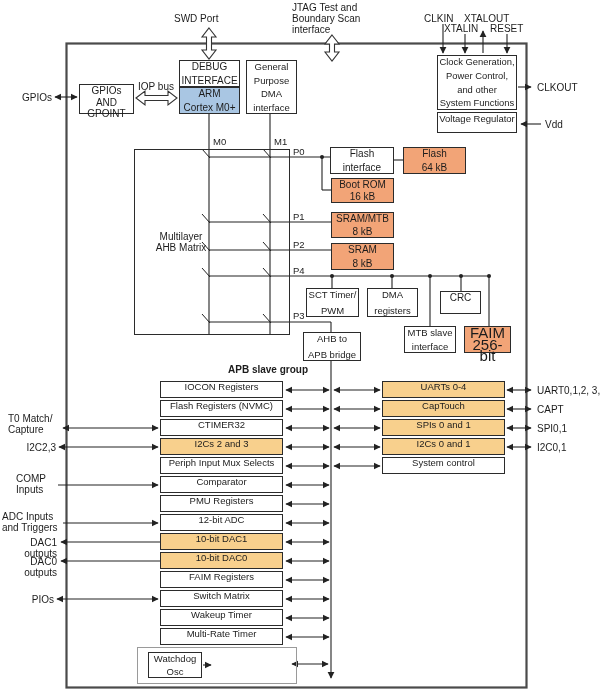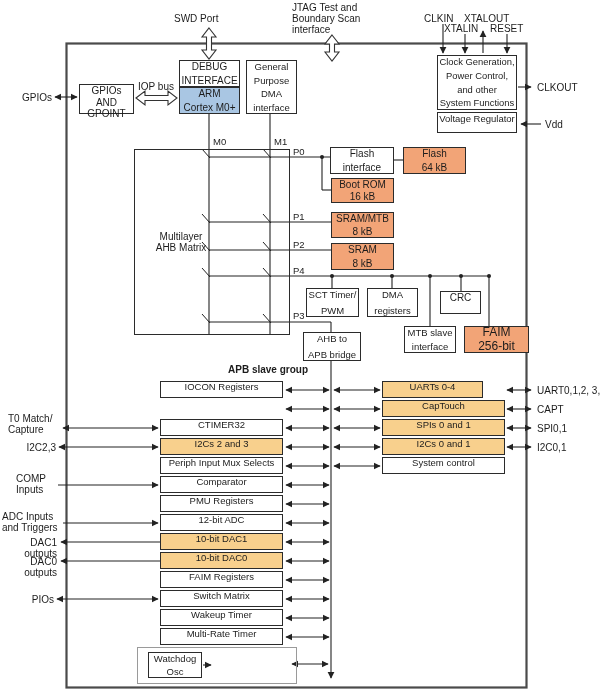--- a/index.html
+++ b/index.html
@@ -216,34 +216,37 @@
   <span>DMA</span>
       <span>registers</span>
 </div>
 <div class="box" style="left:440px;top:291px;width:41px;height:23px">
   <span>CRC</span>
 </div>
 <div class="box" style="left:404px;top:326px;width:52px;height:27px;font-size:9.5px">
   <span>MTB slave</span>
       <span>interface</span>
 </div>
-<div class="box orange" style="left:464px;top:326px;width:65px;height:27px;font-size:12px">
+<div class="box orange" style="left:464px;top:326px;width:47px;height:27px;font-size:15px">
   <span>FAIM</span>
       <span>256-bit</span>
 </div>
 <div class="box" style="left:303px;top:332px;width:58px;height:29px;font-size:9.5px">
   <span>AHB to</span>
       <span>APB bridge</span>
 </div>
 
 <div class="lbl ctr bold" style="left:228px;top:364px;width:88px">APB slave group</div>
 
 <div class="box row" style="left:160px;top:381px;width:123px">
       <span>IOCON Registers</span>
     </div>
+<div class="box row" style="left:160px;top:400px;width:123px">
+      <span>Flash Registers (NVMC)</span>
+    </div>
 <div class="box row" style="left:160px;top:419px;width:123px">
       <span>CTIMER32</span>
     </div>
 <div class="box row yellow" style="left:160px;top:438px;width:123px">
       <span>I2Cs 2 and 3</span>
     </div>
 <div class="box row" style="left:160px;top:476px;width:123px">
       <span>Comparator</span>
     </div>
 <div class="box row" style="left:160px;top:457px;width:123px">
@@ -267,21 +270,21 @@
 <div class="box row" style="left:160px;top:590px;width:123px">
       <span>Switch Matrix</span>
     </div>
 <div class="box row" style="left:160px;top:609px;width:123px">
       <span>Wakeup Timer</span>
     </div>
 <div class="box row" style="left:160px;top:628px;width:123px">
       <span>Multi-Rate Timer</span>
     </div>
 
-<div class="box row yellow" style="left:382px;top:381px;width:101px">
+<div class="box row yellow" style="left:382px;top:381px;width:123px">
       <span>UARTs 0-4</span>
     </div>
 <div class="box row yellow" style="left:382px;top:400px;width:123px">
       <span>CapTouch</span>
     </div>
 <div class="box row yellow" style="left:382px;top:419px;width:123px">
       <span>SPIs 0 and 1</span>
     </div>
 <div class="box row yellow" style="left:382px;top:438px;width:123px">
       <span>I2Cs 0 and 1</span>

